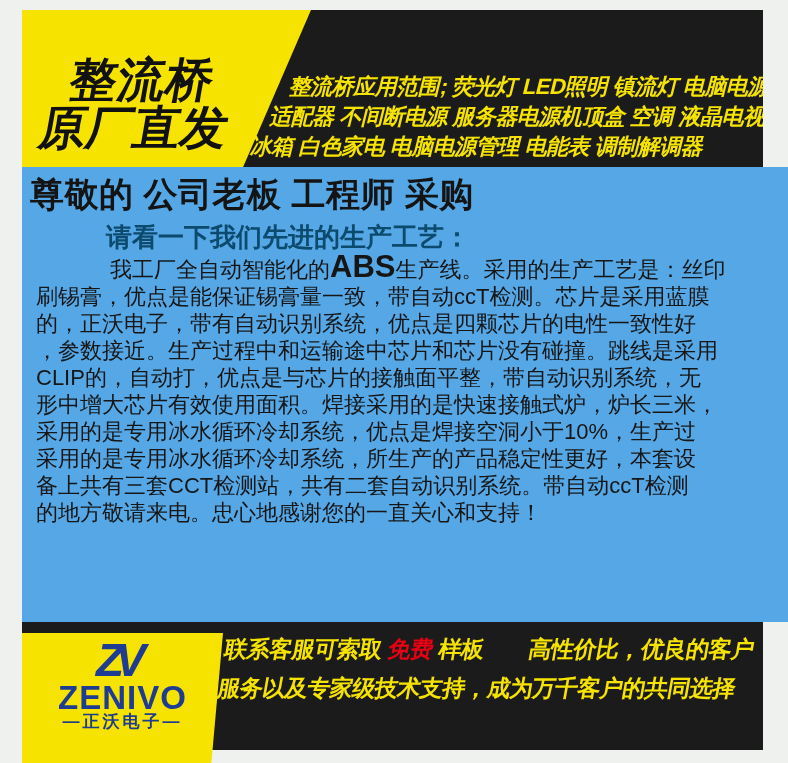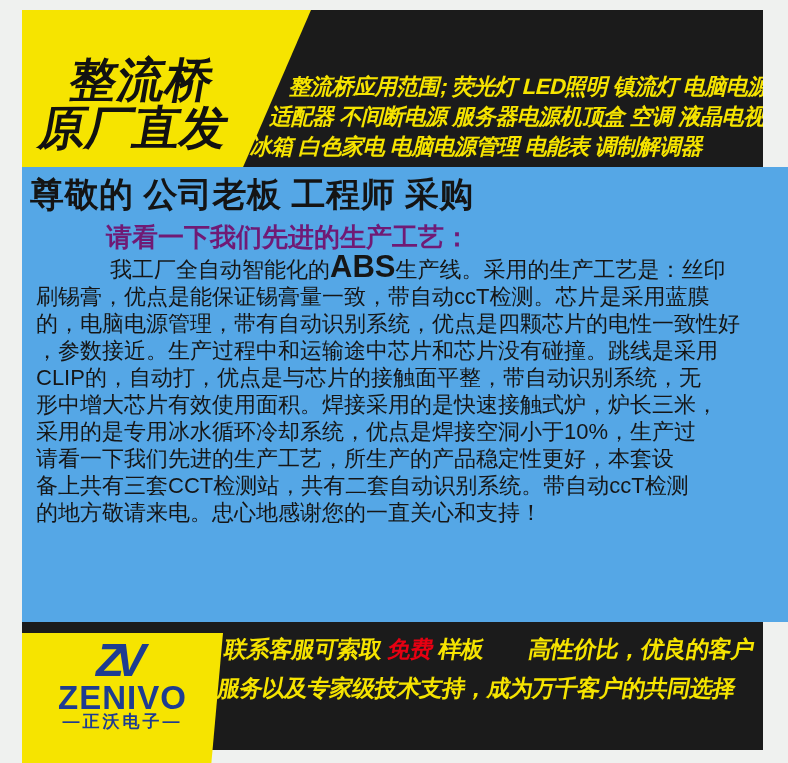--- a/index.html
+++ b/index.html
@@ -31,21 +31,21 @@
     letter-spacing:-0.5px;
   }
 
   
   .blue{position:absolute;top:157px;left:0;width:775px;height:455px;background:#55a7e6;overflow:hidden;}
   .salutation{
     position:absolute;left:8px;top:5px;font-size:34px;font-weight:bold;color:#141414;
     letter-spacing:0.5px;white-space:nowrap;
   }
   .intro{
-    position:absolute;left:84px;top:53px;font-size:26px;font-weight:bold;color:#701a75;white-space:nowrap;
+    position:absolute;left:84px;top:53px;font-size:26px;font-weight:bold;color:#0c4a6e;white-space:nowrap;
   }
   .para{
     position:absolute;left:14px;top:86px;width:715px;
     font-size:22px;line-height:27px;color:#161616;font-weight:500;
   }
   .para .line{white-space:nowrap;}
   .para .indent{text-indent:74px;}
   .abs-em{font-size:31px;font-weight:bold;letter-spacing:0;}
 
   
@@ -87,26 +87,26 @@
       <div style="margin-left:0">冰箱 白色家电 电脑电源管理 电能表 调制解调器</div>
     </div>
   </div>
 
   <div class="blue">
     <div class="salutation">尊敬的 公司老板 工程师 采购</div>
     <div class="intro">请看一下我们先进的生产工艺：</div>
     <div class="para">
       <div class="line indent"><span>我工厂全自动智能化的</span><span class="abs-em">ABS</span><span>生产线。采用的生产工艺是：丝印</span></div>
       <div class="line">刷锡膏，优点是能保证锡膏量一致，带自动ccT检测。芯片是采用蓝膜</div>
-      <div class="line">的，电脑电源管理，带有自动识别系统，优点是四颗芯片的电性一致性好</div>
+      <div class="line">的，正沃电子，带有自动识别系统，优点是四颗芯片的电性一致性好</div>
       <div class="line">，参数接近。生产过程中和运输途中芯片和芯片没有碰撞。跳线是采用</div>
       <div class="line">CLIP的，自动打，优点是与芯片的接触面平整，带自动识别系统，无</div>
       <div class="line">形中增大芯片有效使用面积。焊接采用的是快速接触式炉，炉长三米，</div>
       <div class="line">采用的是专用冰水循环冷却系统，优点是焊接空洞小于10%，生产过</div>
-      <div class="line">请看一下我们先进的生产工艺，所生产的产品稳定性更好，本套设</div>
+      <div class="line">采用的是专用冰水循环冷却系统，所生产的产品稳定性更好，本套设</div>
       <div class="line">备上共有三套CCT检测站，共有二套自动识别系统。带自动ccT检测</div>
       <div class="line">的地方敬请来电。忠心地感谢您的一直关心和支持！</div>
     </div>
   </div>
 
   <div class="foot">
     <div class="promo">
       <div><span>联系客服可索取 </span><span class="free">免费</span><span> 样板　　高性价比，优良的客户</span></div>
       <div>服务以及专家级技术支持，成为万千客户的共同选择</div>
     </div>

